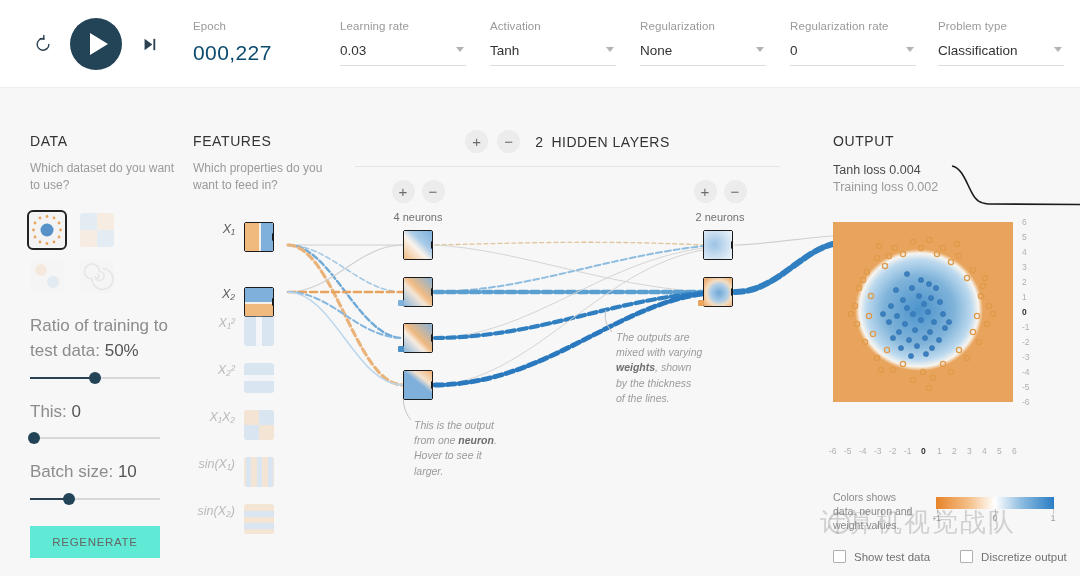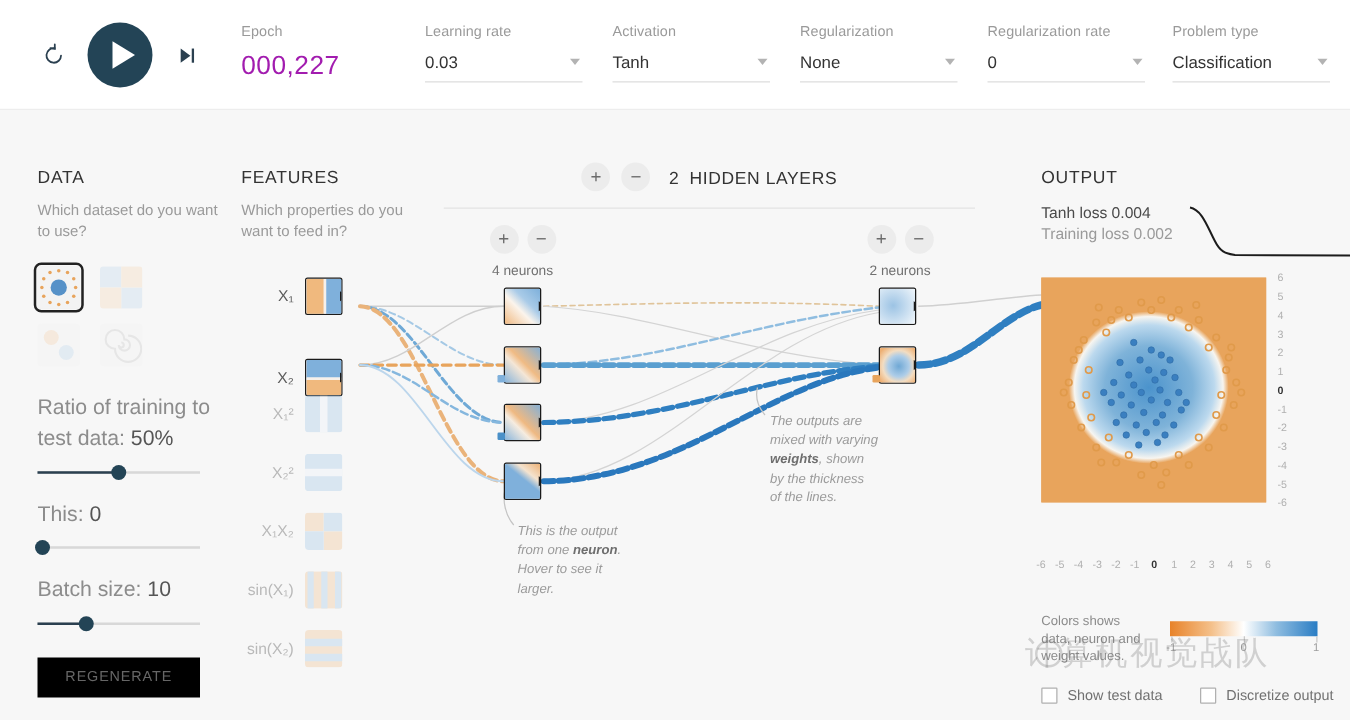--- a/index.html
+++ b/index.html
@@ -34,21 +34,21 @@
     border-bottom: 11px solid transparent;
     border-left: 18px solid #ffffff;
     margin-left: 5px;
   }
 
   .hparam { position: absolute; top: 20px; }
   .hparam .hlabel {
     font-size: 11.5px; color: #9a9a9a; letter-spacing: .1px;
     white-space: nowrap; margin-bottom: 9px;
   }
-  .hparam .hvalue-big { font-size: 21px; color: #a21caf; letter-spacing: .4px; }
+  .hparam .hvalue-big { font-size: 21px; color: #0c4a6e; letter-spacing: .4px; }
   .select-box {
     position: relative; border-bottom: 1px solid #dddddd;
     padding-bottom: 6px; cursor: pointer;
   }
   .select-box .sv { font-size: 13.5px; color: #333; }
   .caret {
     position: absolute; right: 2px; top: 6px;
     width: 0; height: 0;
     border-left: 4.5px solid transparent;
     border-right: 4.5px solid transparent;
@@ -80,29 +80,29 @@
     position: relative; height: 2px; background: #d8d8d8;
     margin-top: 13px; width: 130px; cursor: pointer;
   }
   .track .fill { position: absolute; left: 0; top: 0; height: 2px; background: #2b4050; }
   .track .knob {
     position: absolute; top: -5px; width: 12px; height: 12px; border-radius: 50%;
     background: #234456; margin-left: -6px;
   }
   .regen-btn {
     margin-top: 26px; width: 130px; height: 32px;
-    background: #000000; color: #666; font-size: 11.5px; letter-spacing: .7px;
+    background: #5eead4; color: #666; font-size: 11.5px; letter-spacing: .7px;
     display: flex; align-items: center; justify-content: center; cursor: pointer;
     border: none; font-family: inherit;
   }
 
   
   .feat-col { position: absolute; left: 193px; top: 133px; width: 140px; }
   .feat-list { position: absolute; left: 193px; top: 222px; }
-  .feat-row { position: absolute; display: flex; align-items: center; gap: 9px; }
+  .feat-row { position: absolute; display: flex; align-items: flex-start; gap: 9px; font-style: italic; }
   .feat-label { font-size: 12.5px; color: #5b5b5b; width: 42px; text-align: right; white-space: nowrap; }
   .feat-label.dim { color: #b9b9b9; }
   .node-sq {
     width: 30px; height: 30px; position: relative; overflow: hidden;
     border: 1.6px solid #1b1b1b; border-radius: 2px; cursor: pointer;
   }
   .node-sq.faded { border: none; opacity: .38; border-radius: 3px; }
   .node-dot {
     position: absolute; right: -5px; top: 50%; margin-top: -4px;
     width: 0; height: 0;

